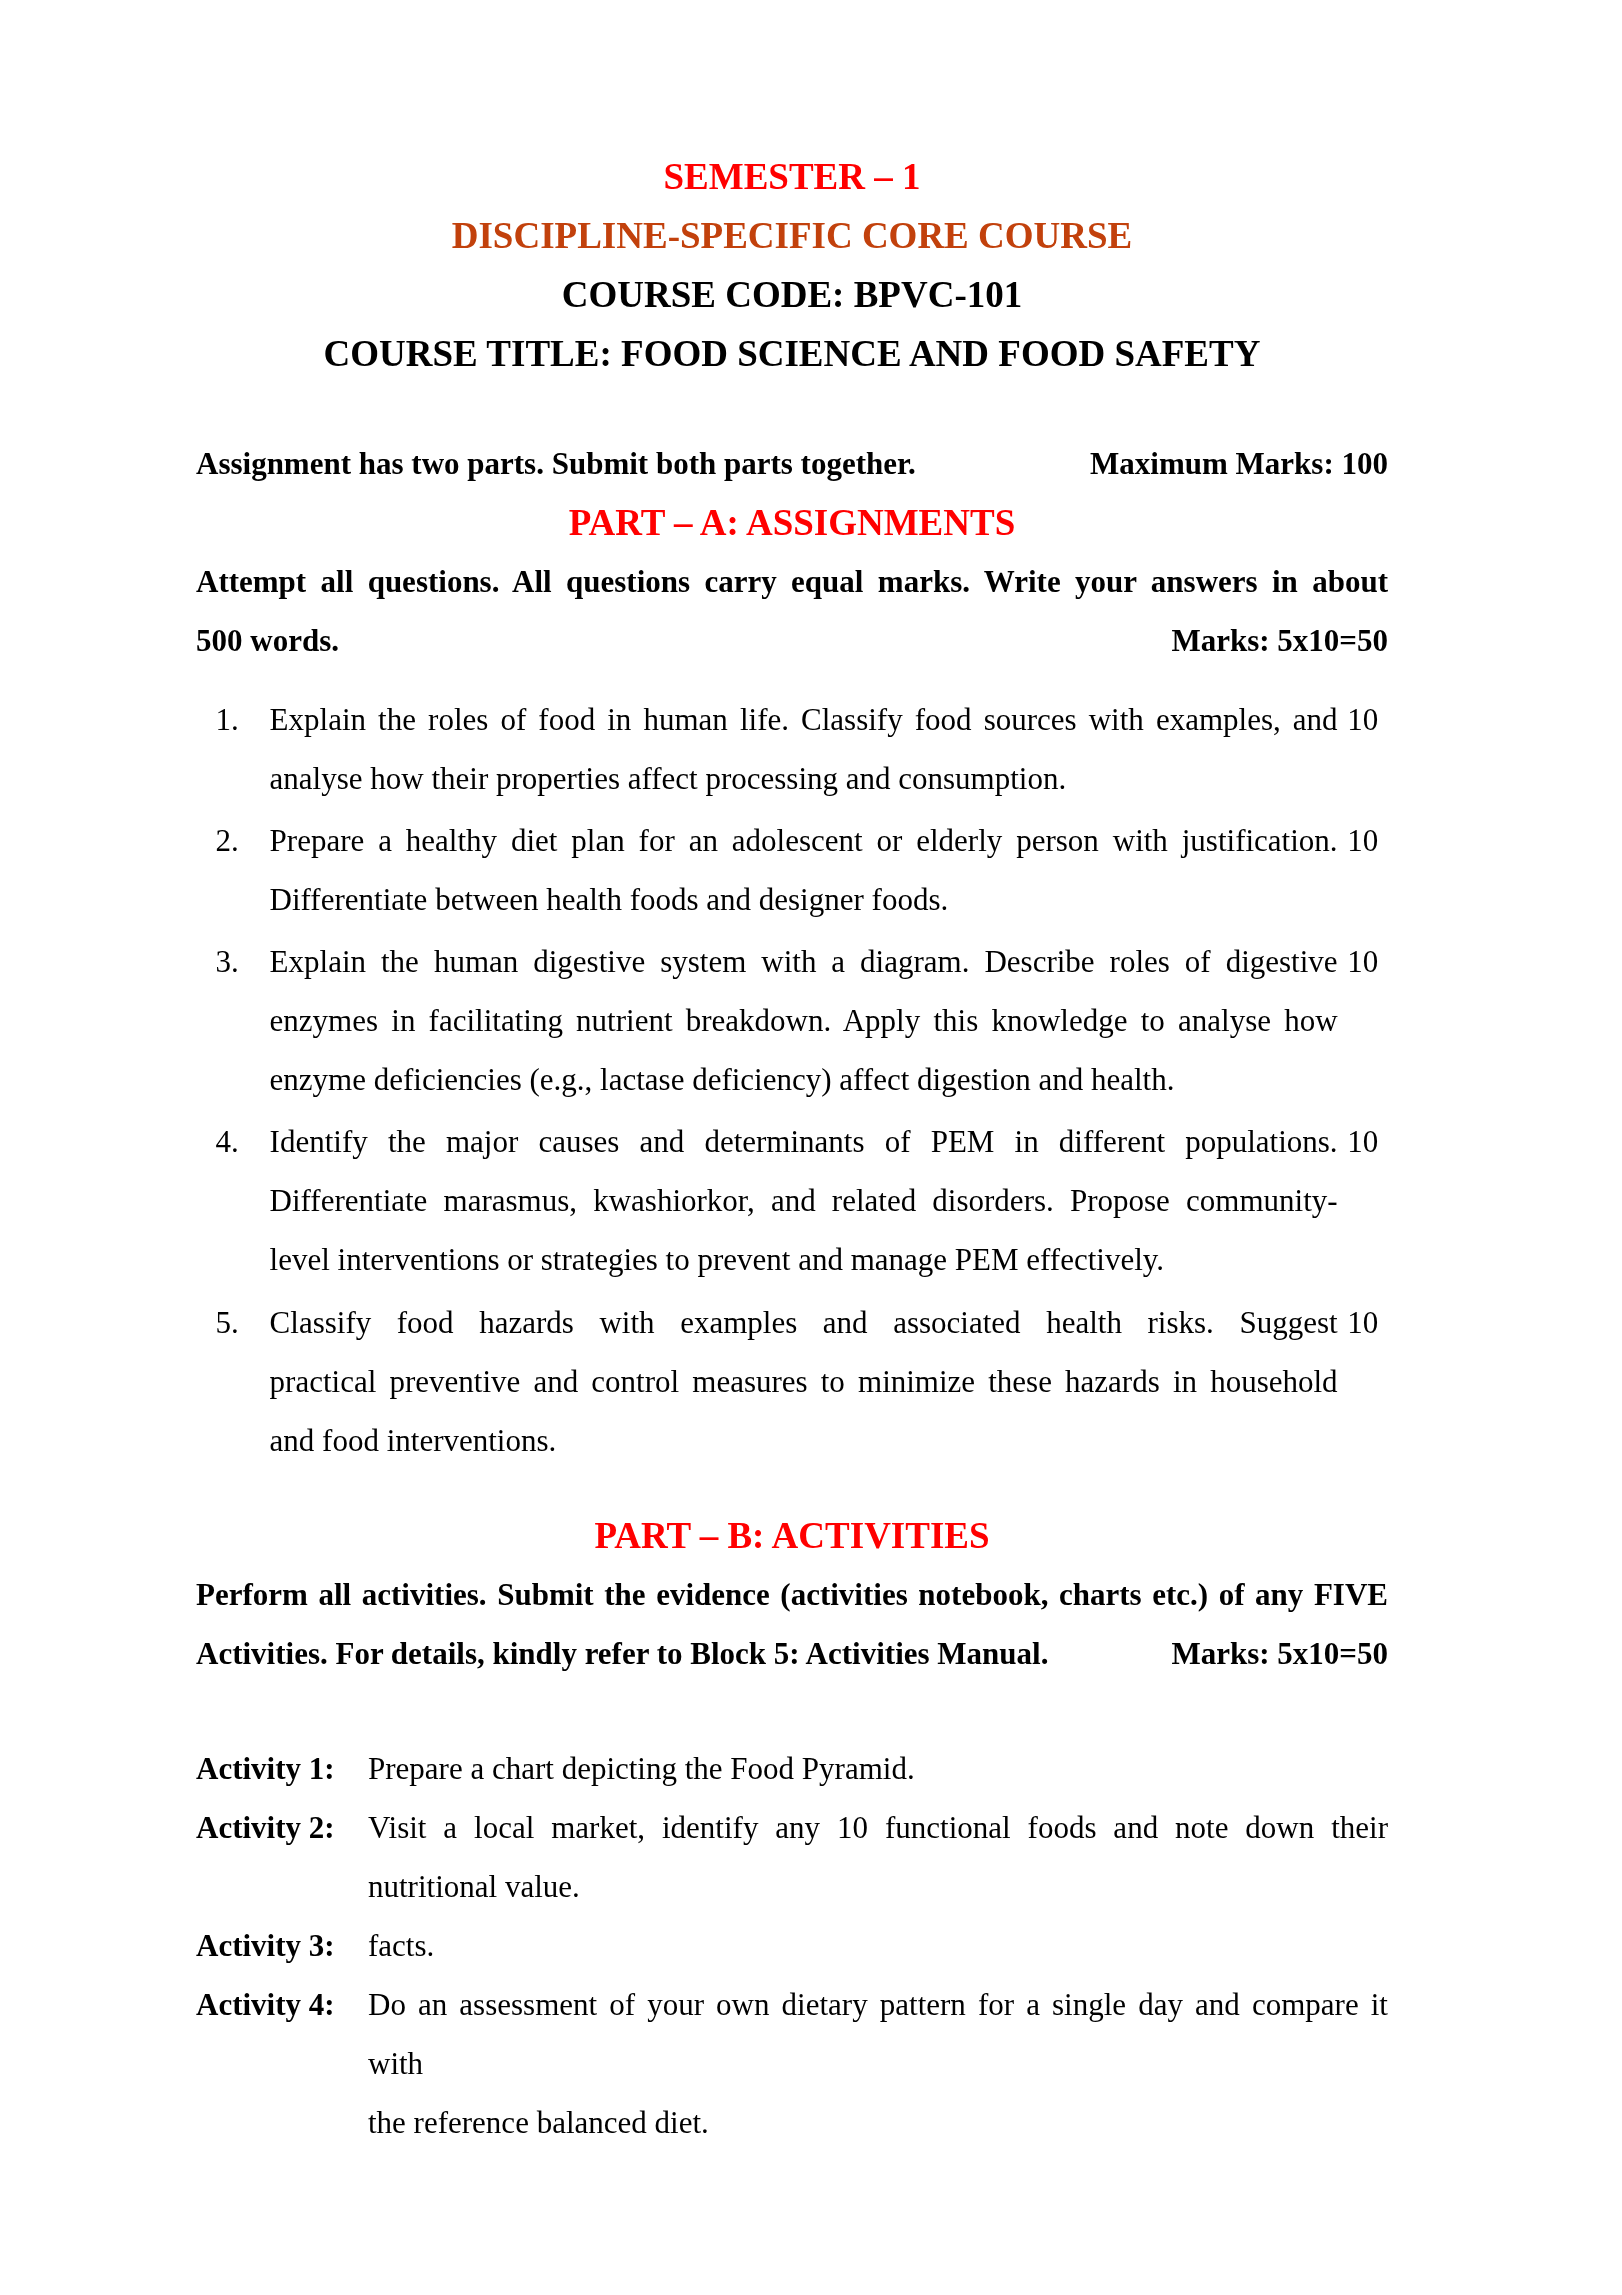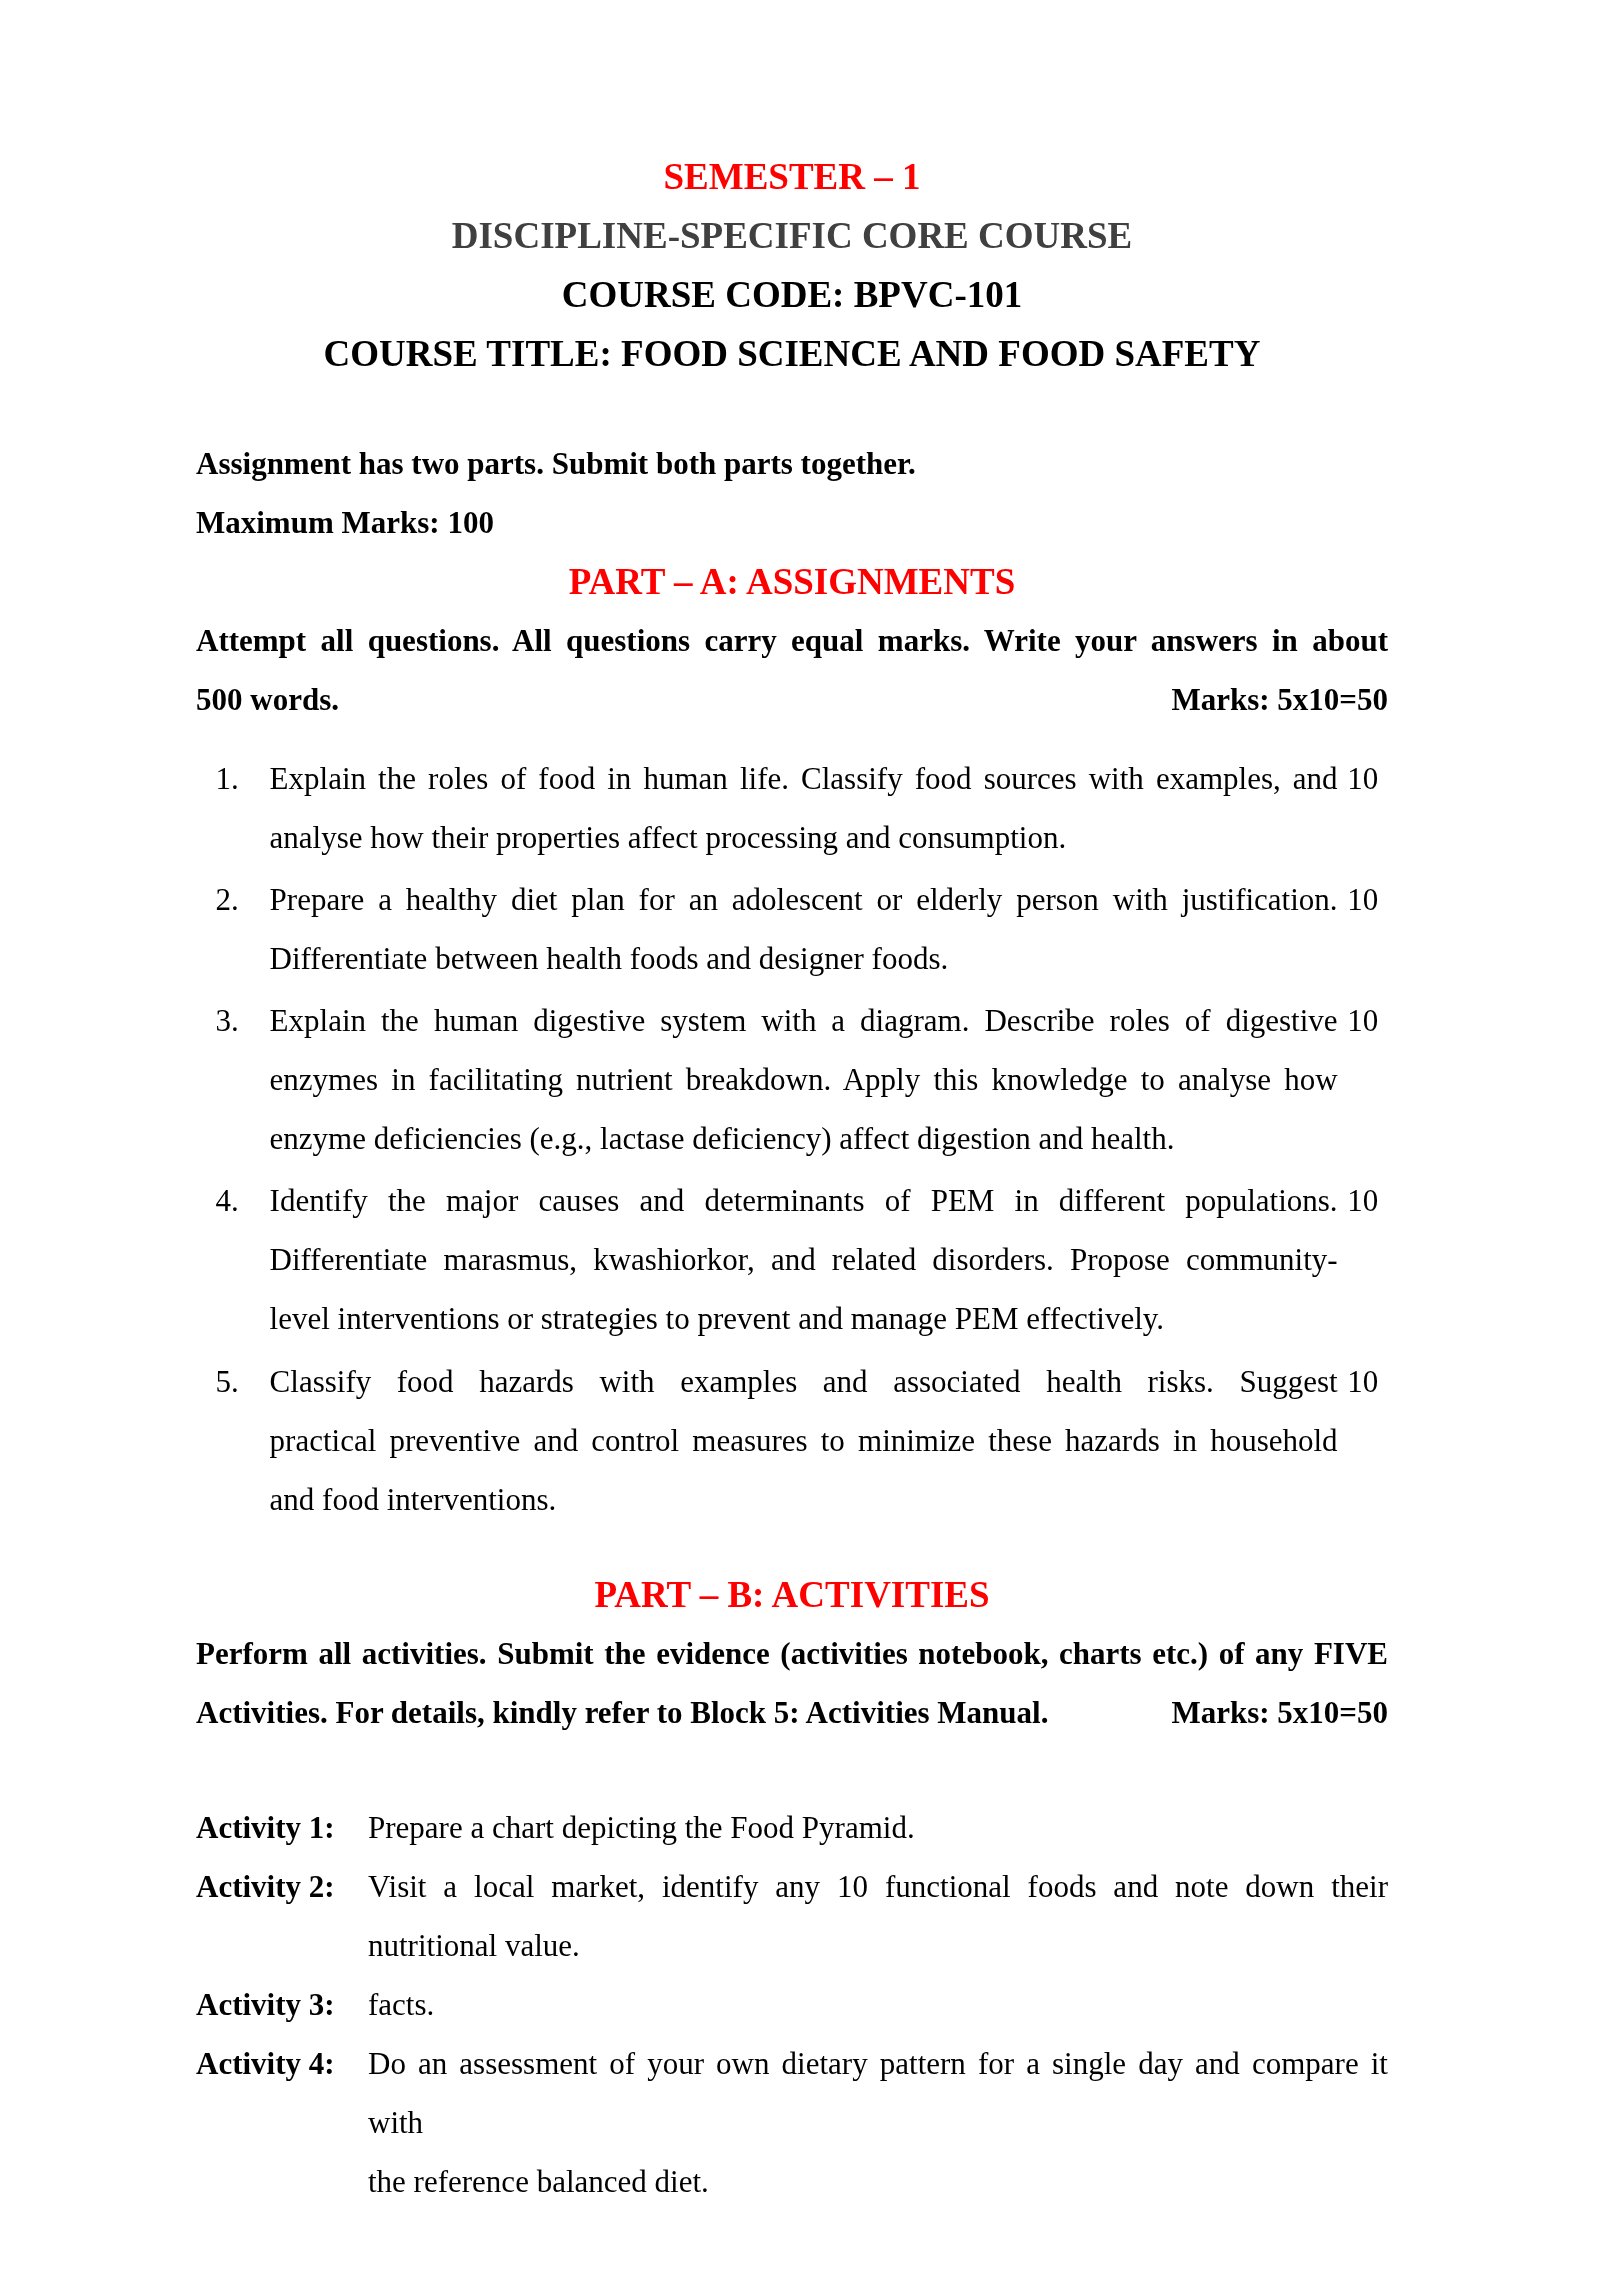--- a/index.html
+++ b/index.html
@@ -11,25 +11,25 @@
   .page {
     box-sizing: border-box;
     width: 1584px; height: 2295px;
     padding: 147px 196px 0 196px;
     font-size: 31px;
     line-height: 59px;
     overflow: hidden;
   }
   .heading { font-size: 37px; font-weight: bold; text-align: center; }
   .red  { color: #FF0000; }
-  .blue { color: #404040; }
+  .blue { color: #c2410c; }
   .bold { font-weight: bold; }
   .row-between { display: flex; justify-content: space-between; align-items: baseline; }
   .stretch { text-align: justify; text-align-last: justify; }
-  .intro-row { margin-top: 51px; flex-direction: column; }
+  .intro-row { margin-top: 51px; }
   .questions { margin-top: 19.6px; }
   .question { display: flex; align-items: flex-start; margin-bottom: 3.3px; }
   .qnum  { flex: none; width: 54px; margin-left: 19.6px; }
   .qtext { flex: none; width: 1068px; }
   .qmarks { flex: 1; text-align: right; padding-right: 9.8px; }
   .part-b-title { margin-top: 36px; }
   .activities { margin-top: 56px; }
   .activity { display: flex; align-items: flex-start; }
   .alabel { flex: none; width: 172px; font-weight: bold; }
   .atext  { flex: 1; }

